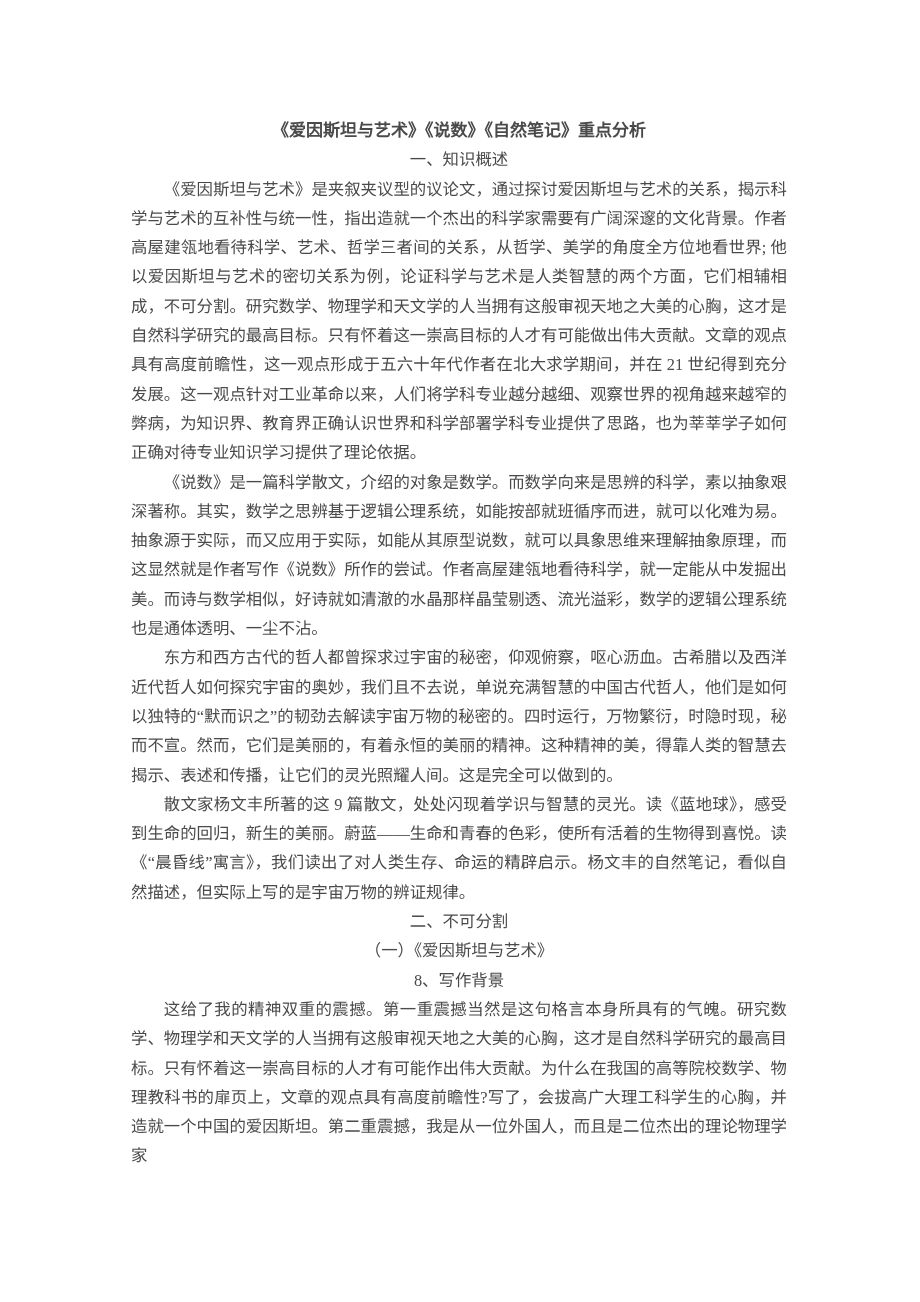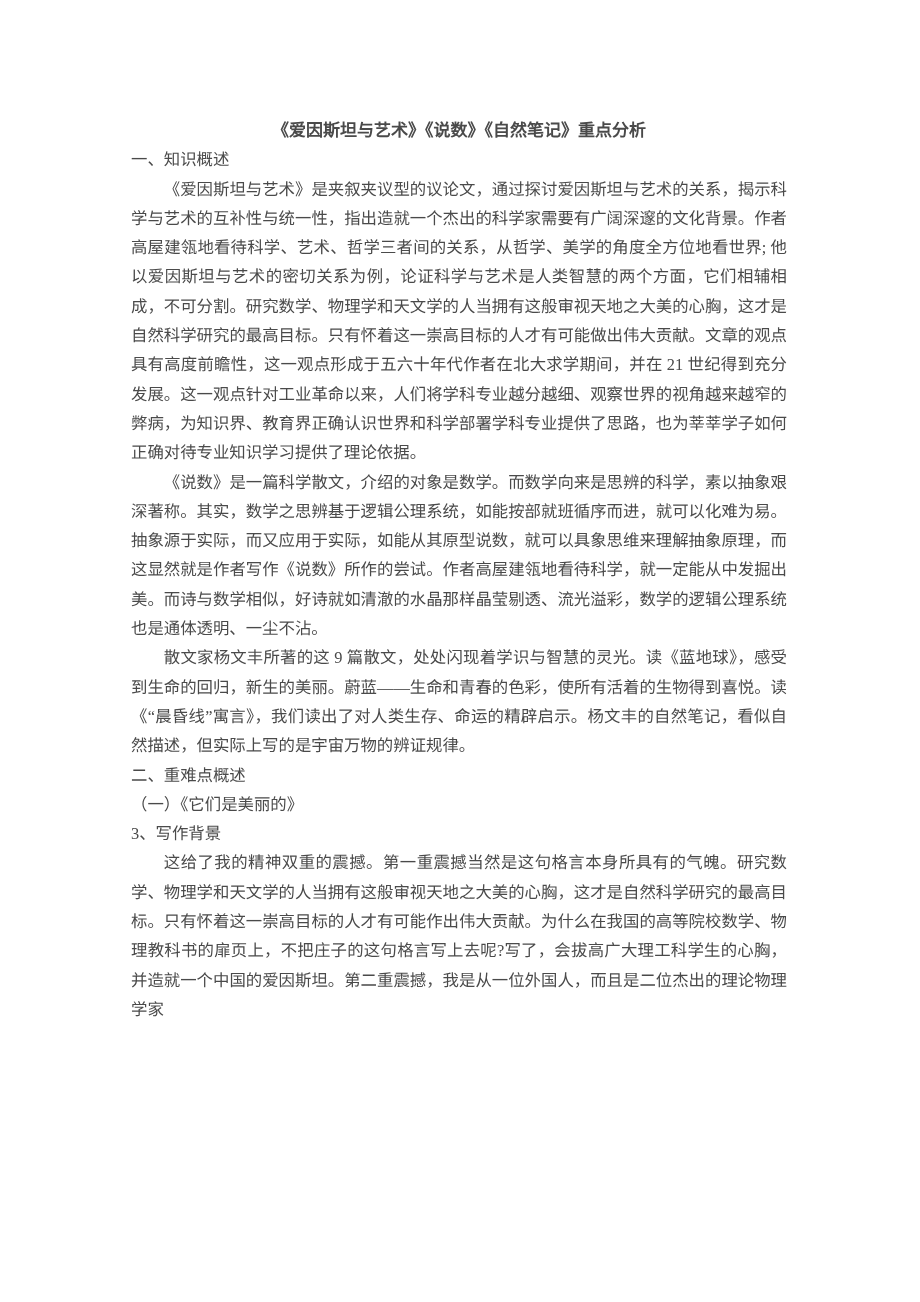--- a/index.html
+++ b/index.html
@@ -26,35 +26,36 @@
     text-align: justify;
   }
   .doc-title {
     text-align: center;
     font-weight: bold;
     font-size: 17px;
     text-indent: 0;
   }
   .heading {
     text-indent: 0;
-    text-align: left;
+    text-align: center;
   }
   .para {
     text-indent: 2em;
   }
   .block { margin: 0; padding: 0; }
 </style>
 </head>
 <body>
 
 <div class="page">
   <div class="content">
     <div class="block doc-title">《爱因斯坦与艺术》《说数》《自然笔记》重点分析</div>
     <div class="block heading">一、知识概述</div>
     <div class="block para">《爱因斯坦与艺术》是夹叙夹议型的议论文，通过探讨爱因斯坦与艺术的关系，揭示科学与艺术的互补性与统一性，指出造就一个杰出的科学家需要有广阔深邃的文化背景。作者高屋建瓴地看待科学、艺术、哲学三者间的关系，从哲学、美学的角度全方位地看世界; 他以爱因斯坦与艺术的密切关系为例，论证科学与艺术是人类智慧的两个方面，它们相辅相成，不可分割。研究数学、物理学和天文学的人当拥有这般审视天地之大美的心胸，这才是自然科学研究的最高目标。只有怀着这一崇高目标的人才有可能做出伟大贡献。文章的观点具有高度前瞻性，这一观点形成于五六十年代作者在北大求学期间，并在 21 世纪得到充分发展。这一观点针对工业革命以来，人们将学科专业越分越细、观察世界的视角越来越窄的弊病，为知识界、教育界正确认识世界和科学部署学科专业提供了思路，也为莘莘学子如何正确对待专业知识学习提供了理论依据。</div>
     <div class="block para">《说数》是一篇科学散文，介绍的对象是数学。而数学向来是思辨的科学，素以抽象艰深著称。其实，数学之思辨基于逻辑公理系统，如能按部就班循序而进，就可以化难为易。抽象源于实际，而又应用于实际，如能从其原型说数，就可以具象思维来理解抽象原理，而这显然就是作者写作《说数》所作的尝试。作者高屋建瓴地看待科学，就一定能从中发掘出美。而诗与数学相似，好诗就如清澈的水晶那样晶莹剔透、流光溢彩，数学的逻辑公理系统也是通体透明、一尘不沾。</div>
+    <div class="block para">东方和西方古代的哲人都曾探求过宇宙的秘密，仰观俯察，呕心沥血。古希腊以及西洋近代哲人如何探究宇宙的奥妙，我们且不去说，单说充满智慧的中国古代哲人，他们是如何以独特的“默而识之”的韧劲去解读宇宙万物的秘密的。四时运行，万物繁衍，时隐时现，秘而不宣。然而，它们是美丽的，有着永恒的美丽的精神。这种精神的美，得靠人类的智慧去揭示、表述和传播，让它们的灵光照耀人间。这是完全可以做到的。</div>
     <div class="block para">散文家杨文丰所著的这 9 篇散文，处处闪现着学识与智慧的灵光。读《蓝地球》，感受到生命的回归，新生的美丽。蔚蓝——生命和青春的色彩，使所有活着的生物得到喜悦。读《“晨昏线”寓言》，我们读出了对人类生存、命运的精辟启示。杨文丰的自然笔记，看似自然描述，但实际上写的是宇宙万物的辨证规律。</div>
-    <div class="block heading">二、重难点概述</div>
-    <div class="block heading">（一）《它们是美丽的》</div>
-    <div class="block heading">3、写作背景</div>
-    <div class="block para">这给了我的精神双重的震撼。第一重震撼当然是这句格言本身所具有的气魄。研究数学、物理学和天文学的人当拥有这般审视天地之大美的心胸，这才是自然科学研究的最高目标。只有怀着这一崇高目标的人才有可能作出伟大贡献。为什么在我国的高等院校数学、物理教科书的扉页上，不把庄子的这句格言写上去呢?写了，会拔高广大理工科学生的心胸，并造就一个中国的爱因斯坦。第二重震撼，我是从一位外国人，而且是二位杰出的理论物理学家</div>
+    <div class="block heading">二、不可分割</div>
+    <div class="block heading">（一）《爱因斯坦与艺术》</div>
+    <div class="block heading">8、写作背景</div>
+    <div class="block para">这给了我的精神双重的震撼。第一重震撼当然是这句格言本身所具有的气魄。研究数学、物理学和天文学的人当拥有这般审视天地之大美的心胸，这才是自然科学研究的最高目标。只有怀着这一崇高目标的人才有可能作出伟大贡献。为什么在我国的高等院校数学、物理教科书的扉页上，文章的观点具有高度前瞻性?写了，会拔高广大理工科学生的心胸，并造就一个中国的爱因斯坦。第二重震撼，我是从一位外国人，而且是二位杰出的理论物理学家</div>
   </div>
 </div>
 
 </body></html>

